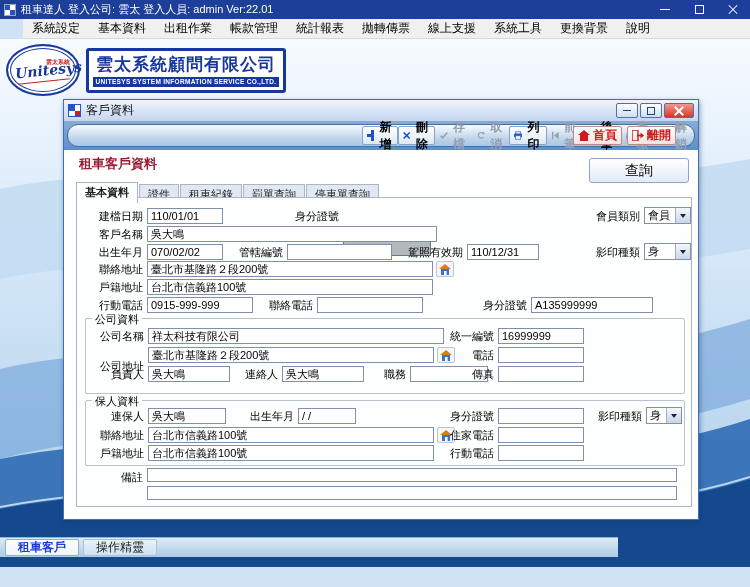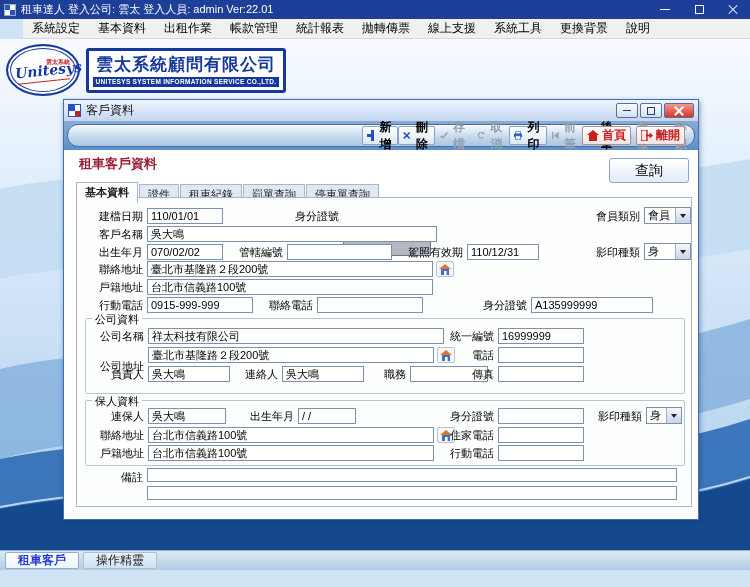--- a/index.html
+++ b/index.html
@@ -43,48 +43,48 @@
   .cw-controls { margin-left:auto; display:flex; gap:2px; padding-right:4px; }
   .cw-btn { width:22px; height:15px; border:1px solid #51719e; border-radius:2px; background:linear-gradient(#fdfefe,#cfdff2); display:flex; align-items:center; justify-content:center; }
   .cw-btn .glyph-min { background:#2a3f66; width:8px; }
   .cw-btn .glyph-max { border-color:#2a3f66; width:8px; height:8px; }
   .cw-close { width:30px; background:linear-gradient(#f09a8e,#d93526); }
   .cw-close .glyph-x::before,.cw-close .glyph-x::after { background:#fff; height:2px; top:4px; }
 
   #toolband { left:0; top:22px; width:100%; height:28px; background:linear-gradient(#86abd8,#5d8fc9); }
   #toolbar { position:absolute; left:3px; top:2px; width:628px; height:23px; border-radius:11px; border:1px solid #43709f; background:linear-gradient(#f8fbff,#c2d7ec 60%,#a9c6e2); }
   .tb-main { position:absolute; left:294px; top:1px; display:flex; }
-  .tb-right { position:absolute; right:9px; top:1px; display:flex; gap:5px; }
+  .tb-right { position:absolute; right:18px; top:1px; display:flex; gap:5px; }
   .tbtn { display:flex; align-items:center; gap:3px; height:19px; padding:0 4px; font-size:12px; font-weight:bold; color:#000; background:linear-gradient(#ffffff,#dce8f6); border:1px solid #87a3c6; border-radius:2px; cursor:pointer; font-family:inherit; }
   .tbtn.dis { background:transparent; border-color:transparent; color:#93a0b0; cursor:default; }
   .tbtn.red { color:#c81e1e; background:linear-gradient(#ffffff,#f3e3e0); border-color:#b58b8b; }
   .tbtn svg { display:block; }
 
   #form-title { left:15px; top:55px; font-size:13px; font-weight:bold; color:#9c1c33; }
-  #query-btn { right:9px; top:58px; width:80px; height:25px; background:linear-gradient(#ffffff,#e2ebf7); border:1px solid #8aa6c8; border-radius:3px; font-size:14px; color:#000; font-family:inherit; cursor:pointer; }
+  #query-btn { right:9px; top:58px; width:100px; height:25px; background:linear-gradient(#ffffff,#e2ebf7); border:1px solid #8aa6c8; border-radius:3px; font-size:14px; color:#000; font-family:inherit; cursor:pointer; }
 
   #tabs { left:12px; top:82px; display:flex; align-items:flex-end; }
   .tab { font-size:11px; padding:2px 8px 1px 8px; background:#e0e8f3; border:1px solid #aab6c6; border-bottom:none; margin-right:1px; color:#222; cursor:pointer; }
   .tab.active { background:#fdfefe; position:relative; z-index:3; padding-bottom:3px; font-weight:bold; }
 
   #panel { left:12px; top:97px; width:616px; height:310px; background:#fdfefe; border:1px solid #aab6c6; z-index:2; }
 
   .lbl { position:absolute; font-size:11px; color:#000; text-align:right; height:15px; line-height:15px; white-space:nowrap; }
   .inp { position:absolute; height:16px; border:1px solid #7e90aa; background:#fff; font-size:11px; padding:0 3px; font-family:inherit; color:#000; }
   .inp.ro { background:#b4b8bf; border-color:#6f7683; }
   .dd { position:absolute; height:17px; border:1px solid #7e90aa; background:#fff; display:flex; cursor:pointer; }
   .dd .val { flex:1; font-size:11px; line-height:15px; padding:0 3px; }
   .dd .arrow { width:15px; border-left:1px solid #9fb0c6; background:linear-gradient(#f4f8fc,#c8d6e8); display:flex; align-items:center; justify-content:center; }
   .dd .arrow i { width:0; height:0; border-left:3px solid transparent; border-right:3px solid transparent; border-top:4px solid #223; }
   .homebtn { position:absolute; width:18px; height:16px; border:1px solid #b9c4d2; border-radius:2px; background:#f4f8fc; display:flex; align-items:center; justify-content:center; cursor:pointer; padding:0; }
   .groupbox { position:absolute; border:1px solid #b8c2d0; border-radius:2px; }
   .legend { position:absolute; top:-7px; left:6px; background:#fdfefe; padding:0 3px; font-size:11px; }
 
   
-  #taskbar { left:0; top:550px; width:750px; height:20px; background:linear-gradient(#dcebf7,#aecbe4); border-top:1px solid #8fb4d4; display:flex; align-items:center; gap:4px; padding-left:5px;font-family:Liberation Mono, monospace; }
+  #taskbar { left:0; top:537px; width:618px; height:20px; background:linear-gradient(#dcebf7,#aecbe4); border-top:1px solid #8fb4d4; display:flex; align-items:center; gap:4px; padding-left:5px;font-family:Liberation Mono, monospace; }
   .task-btn { height:17px; padding:0 12px; font-size:12px; border-radius:2px; display:flex; align-items:center; font-family:inherit; cursor:pointer; }
   .task-btn.active { background:linear-gradient(#ffffff,#eef5fb); border:1px solid #93aecb; color:#1f3bd4; font-weight:bold; }
   .task-btn.idle { background:linear-gradient(#e9f2fa,#cfe2f1); border:1px solid #a9c2da; color:#222; }
 </style>
 </head>
 <body>
 
 <div id="titlebar" class="abs">
   <span id="app-icon">
       <i></i>

